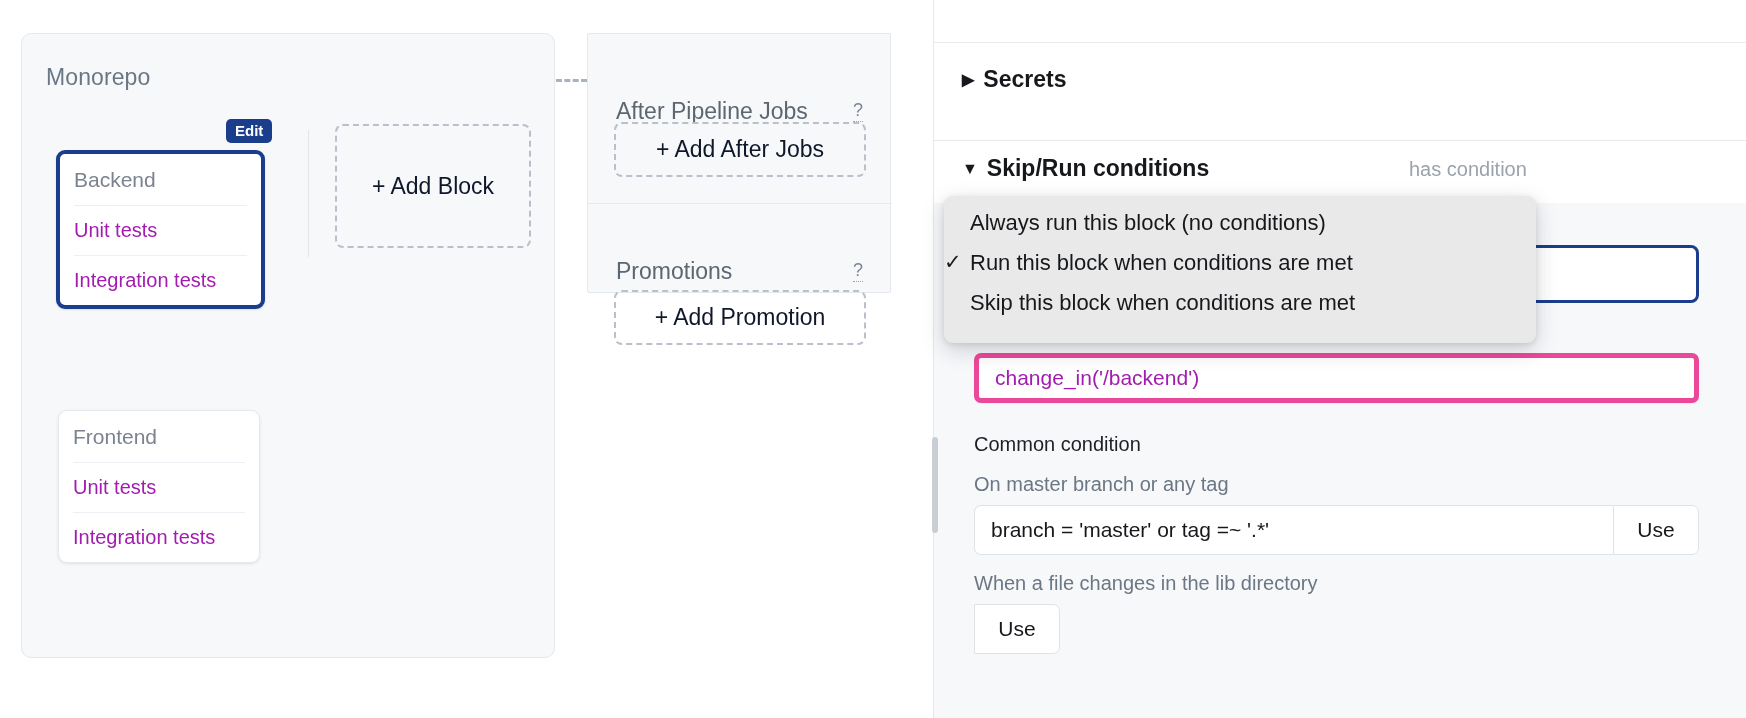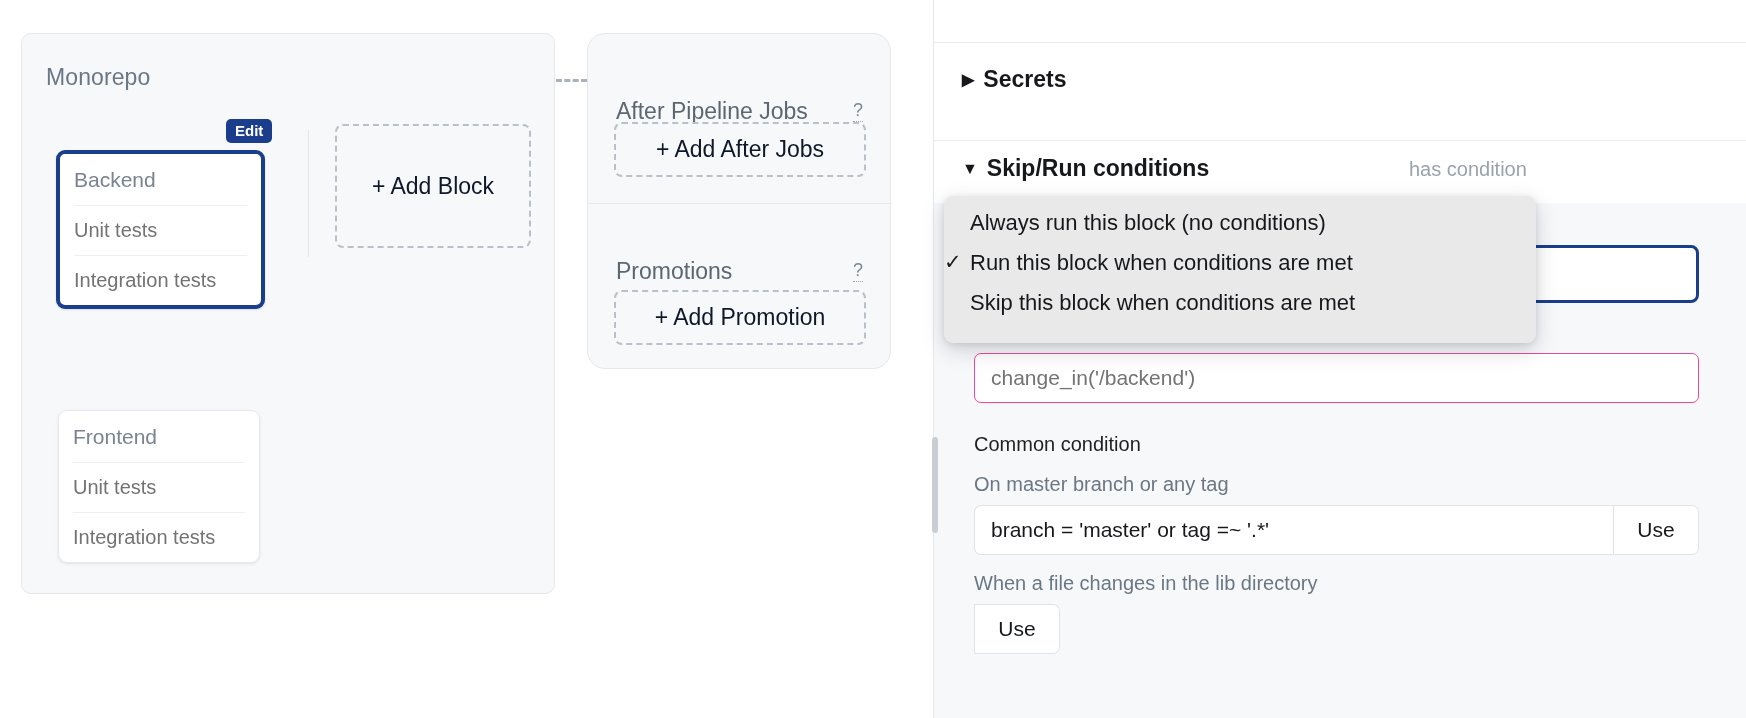--- a/index.html
+++ b/index.html
@@ -19,21 +19,21 @@
     position: absolute;
     left: 0; top: 0;
     width: 933px; height: 718px;
     background: #ffffff;
     overflow: hidden;
   }
 
   .pipeline-card {
     position: absolute;
     left: 21px; top: 33px;
-    width: 534px; height: 561px;
+    width: 534px; height: 625px;
     background: #f6f8fa;
     border: 1px solid #e4e8ed;
     border-radius: 10px;
   }
   .pipeline-title {
     position: absolute;
     left: 24px; top: 30px;
     font-size: 23px;
     color: #6b7785;
     letter-spacing: .1px;
@@ -56,21 +56,21 @@
 
   .block-inner { padding: 0 14px; }
   .block-name {
     font-size: 21px;
     color: #7a838f;
     padding: 14px 0 13px 0;
     white-space: nowrap;
   }
   .job-row {
     font-size: 20px;
-    color: #737373;
+    color: #a21caf;
     padding: 13px 0 13px 0;
     border-top: 1px solid #eceff3;
     white-space: nowrap;
   }
 
   .edit-badge {
     position: absolute;
     background: #1a3e8c;
     color: #ffffff;
     font-size: 15px;
@@ -105,24 +105,24 @@
   .connector {
     position: absolute;
     height: 0;
     border-top: 3px dashed #aab2bc;
   }
 
   
   .side-card {
     position: absolute;
     left: 587px; top: 33px;
-    width: 304px; height: 336px;
+    width: 304px; height: 260px;
     background: #f6f8fa;
     border: 1px solid #e4e8ed;
-    border-radius: 18px;
+    border-radius: 2px;
   }
   .side-section-title {
     position: absolute;
     font-size: 23px;
     color: #5c6772;
     white-space: nowrap;
   }
   .help-q {
     position: absolute;
     font-size: 18px;
@@ -188,24 +188,24 @@
     position: absolute;
     font-size: 20px;
     color: #6b7785;
     white-space: nowrap;
   }
   .field-label.strong { color: #1d2125; font-weight: 400; }
 
   .text-input {
     position: absolute;
     background: #ffffff;
-    border: 1px solid #ec4899;
+    border: 5px solid #ec4899;
     border-radius: 7px;
     font-size: 21px;
-    color: #737373;
+    color: #a21caf;
     padding: 0 16px;
     display: flex;
     align-items: center;
     box-shadow: 0 1px 1px rgba(30,40,60,.04);
     white-space: nowrap;
     overflow: hidden;
   }
 
   .input-group { position: absolute; display: flex; }
   .input-group .ig-input {

